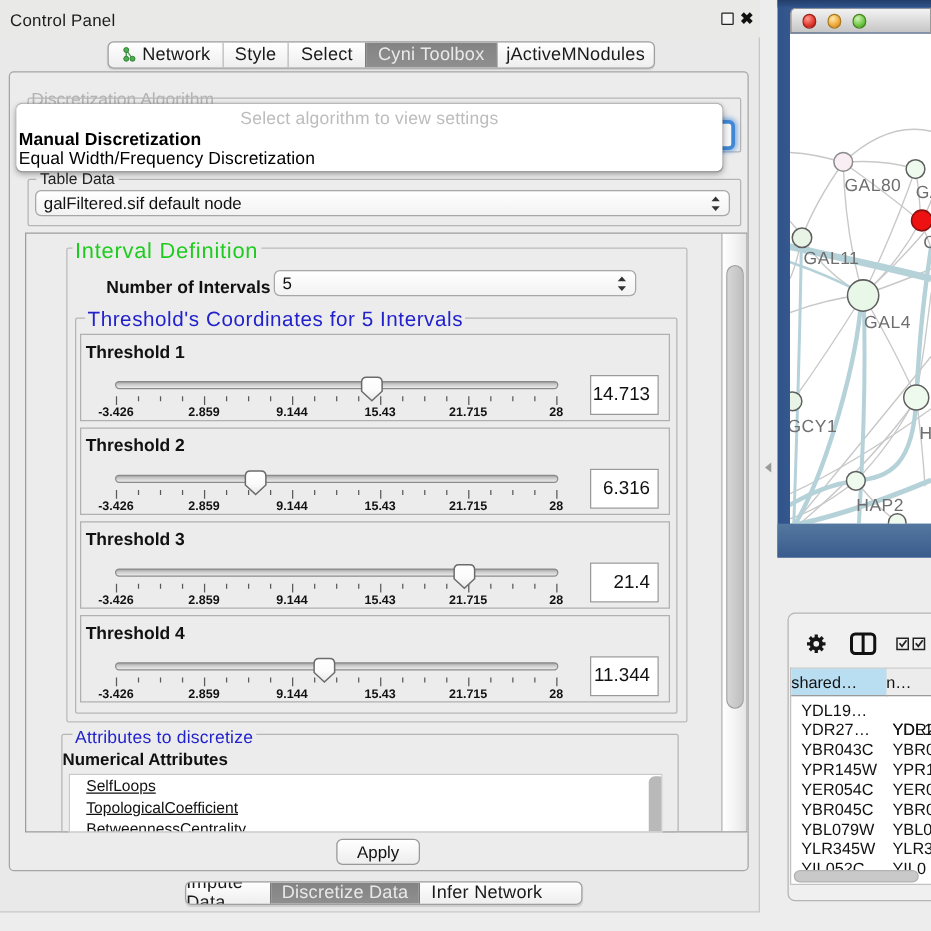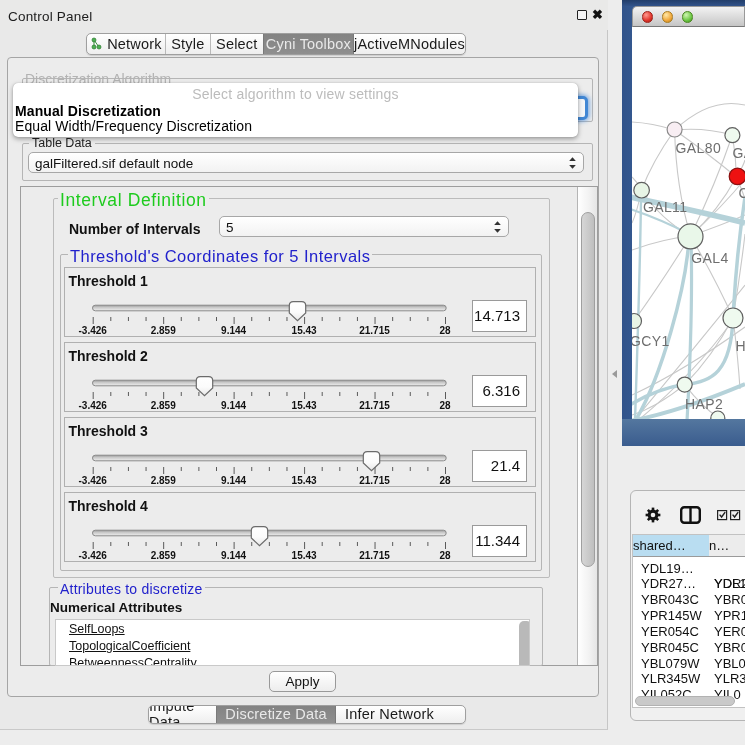--- a/index.html
+++ b/index.html
@@ -13,21 +13,21 @@
 #titlebar .t { left:8px; top:9px; font-size:13.5px; letter-spacing:0.2px; color:#1c1c1c; }
 #minbtn { left:577px; top:10px; width:10px; height:10px; border:1.5px solid #222; border-radius:1px; background:#f4f4f4; }
 #closebtn { left:592px; top:8px; font-size:13px; font-weight:bold; color:#111; line-height:13px; }
 
 
 .seg { position:absolute; display:flex; align-items:center; border:1px solid #9f9f9f; border-radius:5px; background:linear-gradient(#ffffff,#eeeeee); overflow:hidden; box-shadow:0 1px 1px rgba(0,0,0,0.12); }
 .seg .s { height:100%; display:flex; align-items:center; justify-content:center; font-size:14.5px; letter-spacing:0.2px; color:#1a1a1a; position:relative; }
 .seg .s + .s { border-left:1px solid #b9b9b9; }
 .seg .s.dark { background:linear-gradient(#838383,#8f8f8f); color:#e9e9e9; border-left:1px solid #7a7a7a; }
 .seg .s.dark + .s { border-left:1px solid #7a7a7a; }
-#toptabs { left:86px; top:33px; width:380px; height:21.5px; }
+#toptabs { left:86px; top:33px; width:438px; height:21.5px; }
 #bottabs { left:148px; top:704.5px; width:318px; height:19px; }
 
 
 #card { left:7px; top:57px; width:592px; height:640px; background:#ececec; border:1px solid #a5a5a5; border-radius:4px; }
 
 .group { position:absolute; border:1px solid #b5b5b5; border-radius:2px; }
 .group .gl { position:absolute; top:-8px; left:6px; background:#ececec; padding:0 3px; font-size:12.5px; color:#222; line-height:14px; }
 .group .glc { position:absolute; top:-6px; left:4px; background:#ececec; padding:0 2px; font-size:17.5px; letter-spacing:0.45px; line-height:14px; font-weight:normal; }
 
 .combo { position:absolute; background:linear-gradient(#ffffff,#f2f2f2); border:1px solid #a7a7a7; border-radius:5px; font-size:13.5px; color:#111; }
@@ -119,21 +119,21 @@
     </div>
 
     <div id="scrollpane" class="abs">
       <div id="vsb" class="abs">
           <div class="thumb"></div>
         </div>
 
       <div class="group" style="left:32px; top:11px; width:497px; height:380px; border-color:#bbb;">
         <span class="glc" style="color:#1ecb1e; letter-spacing:0.6px;">Interval Definition</span>
       </div>
-      <div class="abs" style="left:48px; top:34px; font-size:14px; font-weight:bold; color:#111;">Number of Intervals</div>
+      <div class="abs" style="left:64px; top:34px; font-size:14px; font-weight:bold; color:#111;">Number of Intervals</div>
       <div class="combo" style="left:198px; top:29px; width:290px; height:21px;">
         <span class="ct">5</span>
         <svg class="ar" viewBox="0 0 9 14">
             <path d="M1.2 5 L4.5 1.2 L7.8 5 Z" fill="#333"></path>
             <path d="M1.2 9 L4.5 12.8 L7.8 9 Z" fill="#333"></path>
           </svg>
       </div>
       <div class="group" style="left:39px; top:67px; width:482px; height:317px;">
         <span class="glc" style="color:#2222cc; left:7px; font-size:16.5px; letter-spacing:0.45px;">Threshold's Coordinates for 5 Intervals</span>
       </div>

